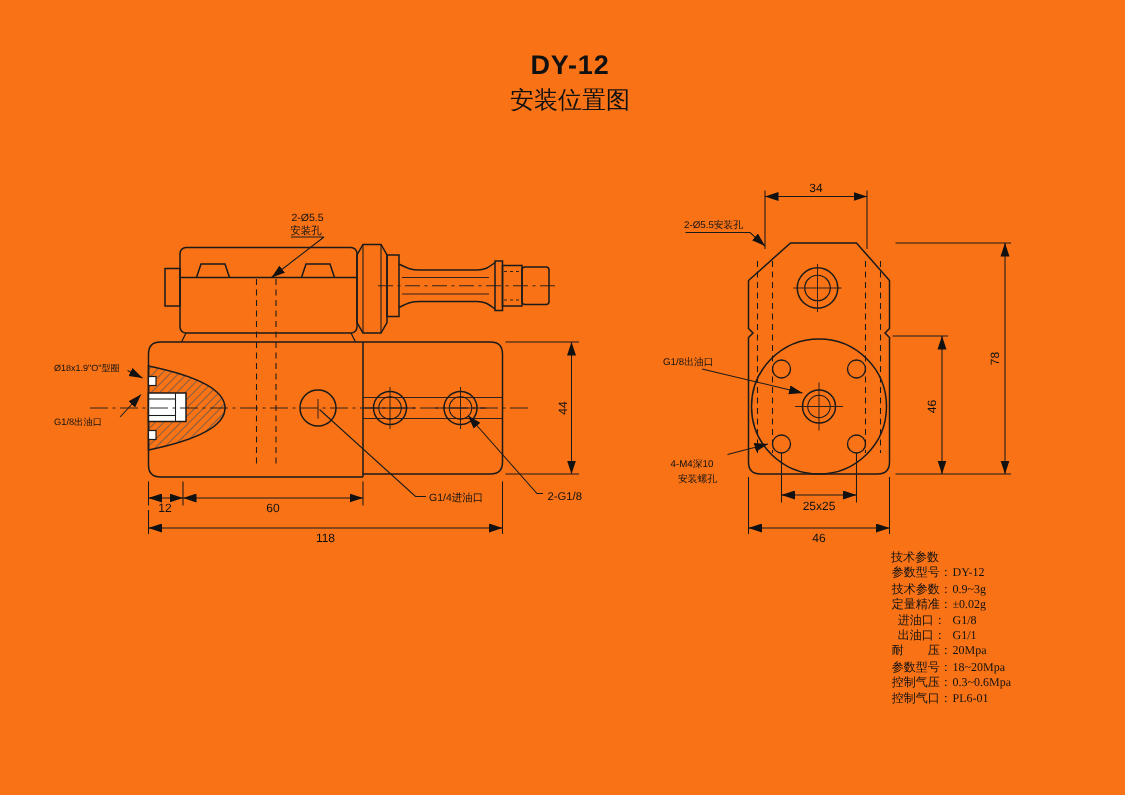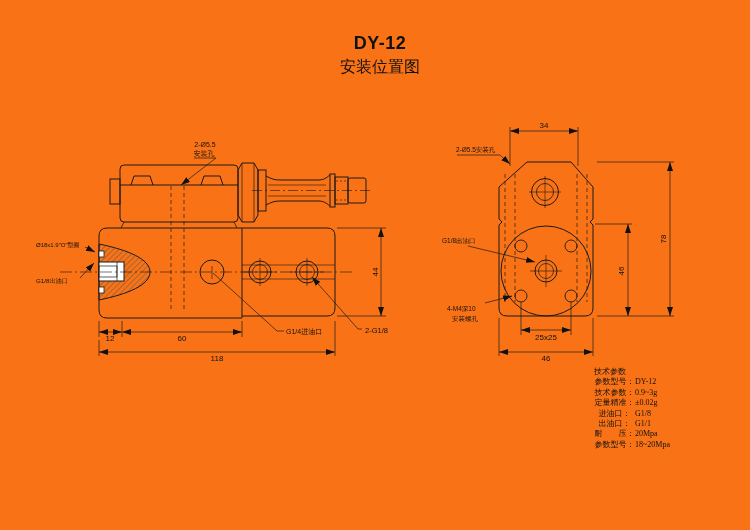--- a/index.html
+++ b/index.html
@@ -191,15 +191,23 @@
         <span class="sv">G1/1</span>
       </div>
     <div class="specs-row">
         <span class="sl">耐　　压：</span>
         <span class="sv">20Mpa</span>
       </div>
     <div class="specs-row">
         <span class="sl">参数型号：</span>
         <span class="sv">18~20Mpa</span>
       </div>
+    <div class="specs-row">
+        <span class="sl">控制气压：</span>
+        <span class="sv">0.3~0.6Mpa</span>
+      </div>
+    <div class="specs-row">
+        <span class="sl">控制气口：</span>
+        <span class="sv">PL6-01</span>
+      </div>
   </div>
 
 </div>
 
 </body></html>

